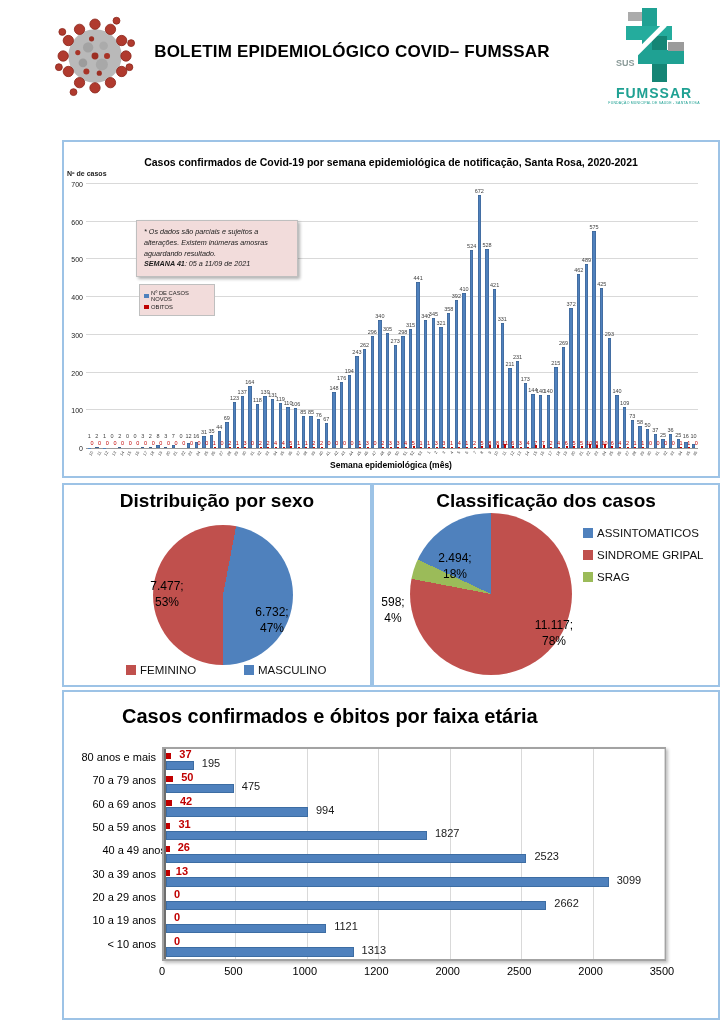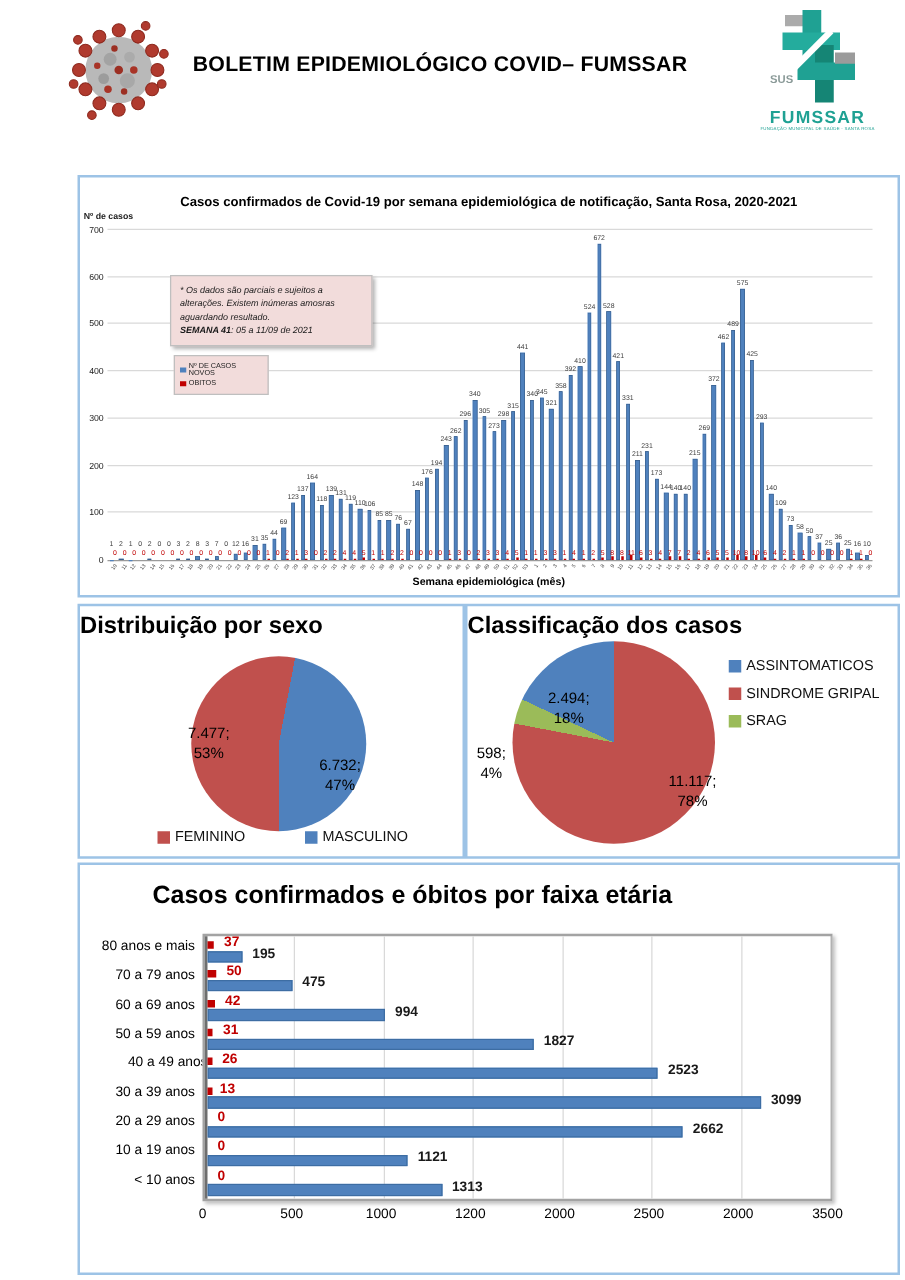--- a/index.html
+++ b/index.html
@@ -39,40 +39,40 @@
               box-shadow:2px 2px 3px rgba(0,0,0,.3);padding:6px 7px;font-style:italic;
               font-size:7.2px;line-height:1.5;color:#1a1a1a;}
   .annotation b{font-weight:bold;}
   .wk-legend{position:absolute;left:75px;top:142px;width:66px;background:#F2DCDB;border:1px solid #BFBFBF;
              padding:3px 4px;font-size:5.8px;color:#222;}
   .wk-legend .row{display:flex;align-items:center;margin:2px 0;}
   .sq{display:inline-block;width:4.5px;height:4.5px;margin-right:2.5px;flex:none;}
   .wk-xlab{position:absolute;left:0;right:0;top:318px;text-align:center;font-weight:bold;font-size:8.5px;}
 
   
-  .pie-title{position:absolute;left:0;right:0;top:5px;text-align:left;font-weight:bold;font-size:19px;}
+  .pie-title{position:absolute;left:0;right:0;top:5px;text-align:center;font-weight:bold;font-size:19px;}
   .pie{position:absolute;border-radius:50%;}
   #pie-sexo{left:89px;top:40px;width:140px;height:140px;}
   #pie-class{left:36px;top:28px;width:162px;height:162px;}
   .pie-label{position:absolute;font-size:12px;line-height:1.3;text-align:center;color:#000;}
   .pie-label span{display:block;}
   .pie-legend-row{position:absolute;display:flex;align-items:center;font-size:11.5px;color:#111;}
   .psq{display:inline-block;width:10px;height:10px;margin-right:4px;flex:none;}
 
   
   .age-title{position:absolute;left:58px;top:13px;font-weight:bold;font-size:20px;}
   #age-frame{position:absolute;left:98px;top:55px;width:500px;height:210px;border:2px solid #a3a3a3;
              box-shadow:2px 2px 3px rgba(0,0,0,.25);background:#fff;}
   .vgrid{position:absolute;top:0;bottom:0;width:1px;background:#D9D9D9;}
   .age-axis-left{position:absolute;left:0;top:0;bottom:0;width:2px;background:#6e6e6e;}
   .age-row{position:absolute;left:0;right:0;}
   .age-rbar{position:absolute;left:2px;top:4px;height:6px;background:#C00000;}
   .age-rlab{position:absolute;top:-1px;font-size:11px;color:#C00000;font-weight:bold;}
   .age-bbar{position:absolute;left:2px;top:11.5px;height:9.5px;background:#4F81BD;box-shadow:inset 0 0 0 1px #3d6da3;}
-  .age-blab{position:absolute;top:8px;font-size:11px;color:#1a1a1a;font-weight:bold;}
+  .age-blab{position:absolute;top:8px;font-size:11px;color:#1a1a1a;}
   .age-cat{position:absolute;left:0;width:92px;text-align:right;font-size:11px;color:#000;}
   .age-xtick{position:absolute;top:273px;width:44px;text-align:center;font-size:11px;color:#000;}
 </style>
 </head>
 <body>
 
 <svg class="virus" width="86" height="100" viewBox="0 0 100 100">
   <circle cx="50" cy="50" r="31" fill="#b9b9b9"></circle>
   <circle cx="42" cy="40" r="6" fill="#a3a3a3"></circle>
     <circle cx="58" cy="60" r="7" fill="#a8a8a8"></circle>

